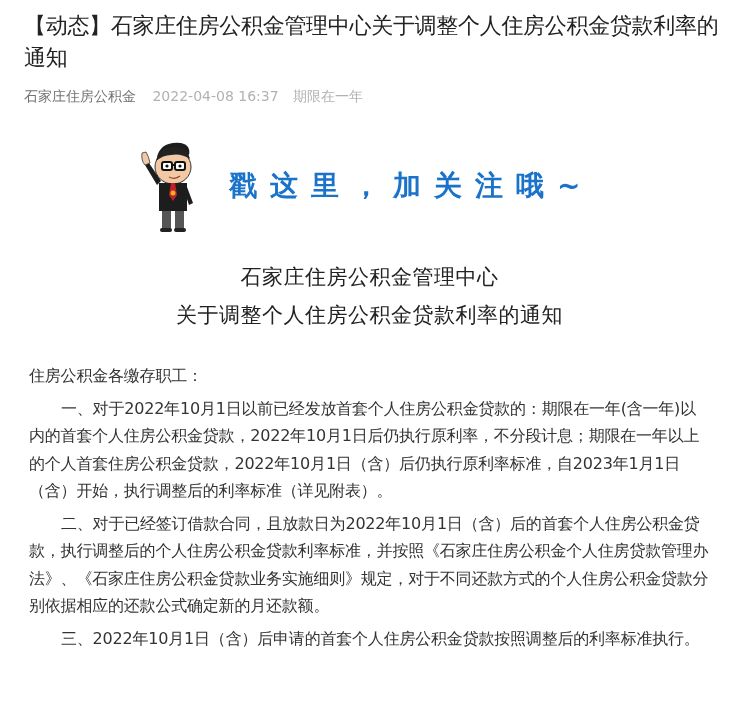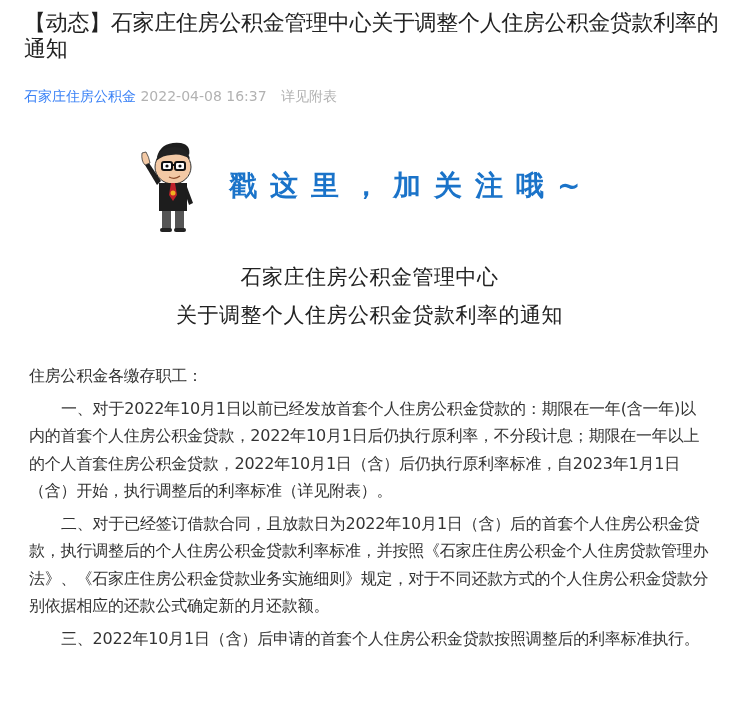--- a/index.html
+++ b/index.html
@@ -4,29 +4,29 @@
   <style>
     html, body { margin: 0; padding: 0; background: #ffffff; }
     body {
       width: 739px; height: 713px; overflow: hidden;
       font-family: "DejaVu Sans", "Liberation Sans", sans-serif;
       color: #333333;
     }
     .page { position: relative; width: 739px; height: 713px; }
     .title {
       position: absolute; left: 24px; top: 10px; width: 700px;
-      font-size: 22px; line-height: 26px; color: #222222; font-weight: normal;
+      font-size: 22px; line-height: 32px; color: #222222; font-weight: normal;
       margin: 0; letter-spacing: -0.3px;
     }
     .meta {
       position: absolute; left: 24px; top: 86px;
       font-size: 14px; line-height: 20px; color: #b2b2b2;
       white-space: nowrap;
     }
-    .meta .author { color: #3b82f6; }
+    .meta .author { color: #737373; margin-right: 12px; }
     .meta .date { margin-right: 10px; }
     .banner {
       position: absolute; left: 135px; top: 135px; width: 470px; height: 100px;
     }
     .mascot { position: absolute; left: 0; top: 0; width: 70px; height: 100px; }
     .banner-text {
       position: absolute; left: 94px; top: 34px;
       font-size: 28px; font-weight: bold; color: #1a73c9;
       letter-spacing: 13px; white-space: nowrap; line-height: 34px;
     }
@@ -47,21 +47,21 @@
   </style>
 </head>
 <body>
 
 <div class="page">
   <h1 class="title">【动态】石家庄住房公积金管理中心关于调整个人住房公积金贷款利率的通知</h1>
 
   <div class="meta">
     <span class="author">石家庄住房公积金</span>
     <span class="date">2022-04-08 16:37</span>
-    <span class="location">详见附表</span>
+    <span class="location">期限在一年</span>
   </div>
 
   <div class="banner">
     <svg class="mascot" viewBox="0 0 70 100">
 
       <path d="M22 22 Q26 6 46 8 Q56 10 54 20 Q44 14 32 20 Z" fill="#1d1d1d"></path>
 
       <ellipse cx="38" cy="32" rx="18" ry="17" fill="#f3c9a5" stroke="#333" stroke-width="1"></ellipse>
       <path d="M21 26 Q24 12 40 12 Q52 12 55 24 Q46 18 36 20 Q28 20 21 26Z" fill="#222"></path>
 

